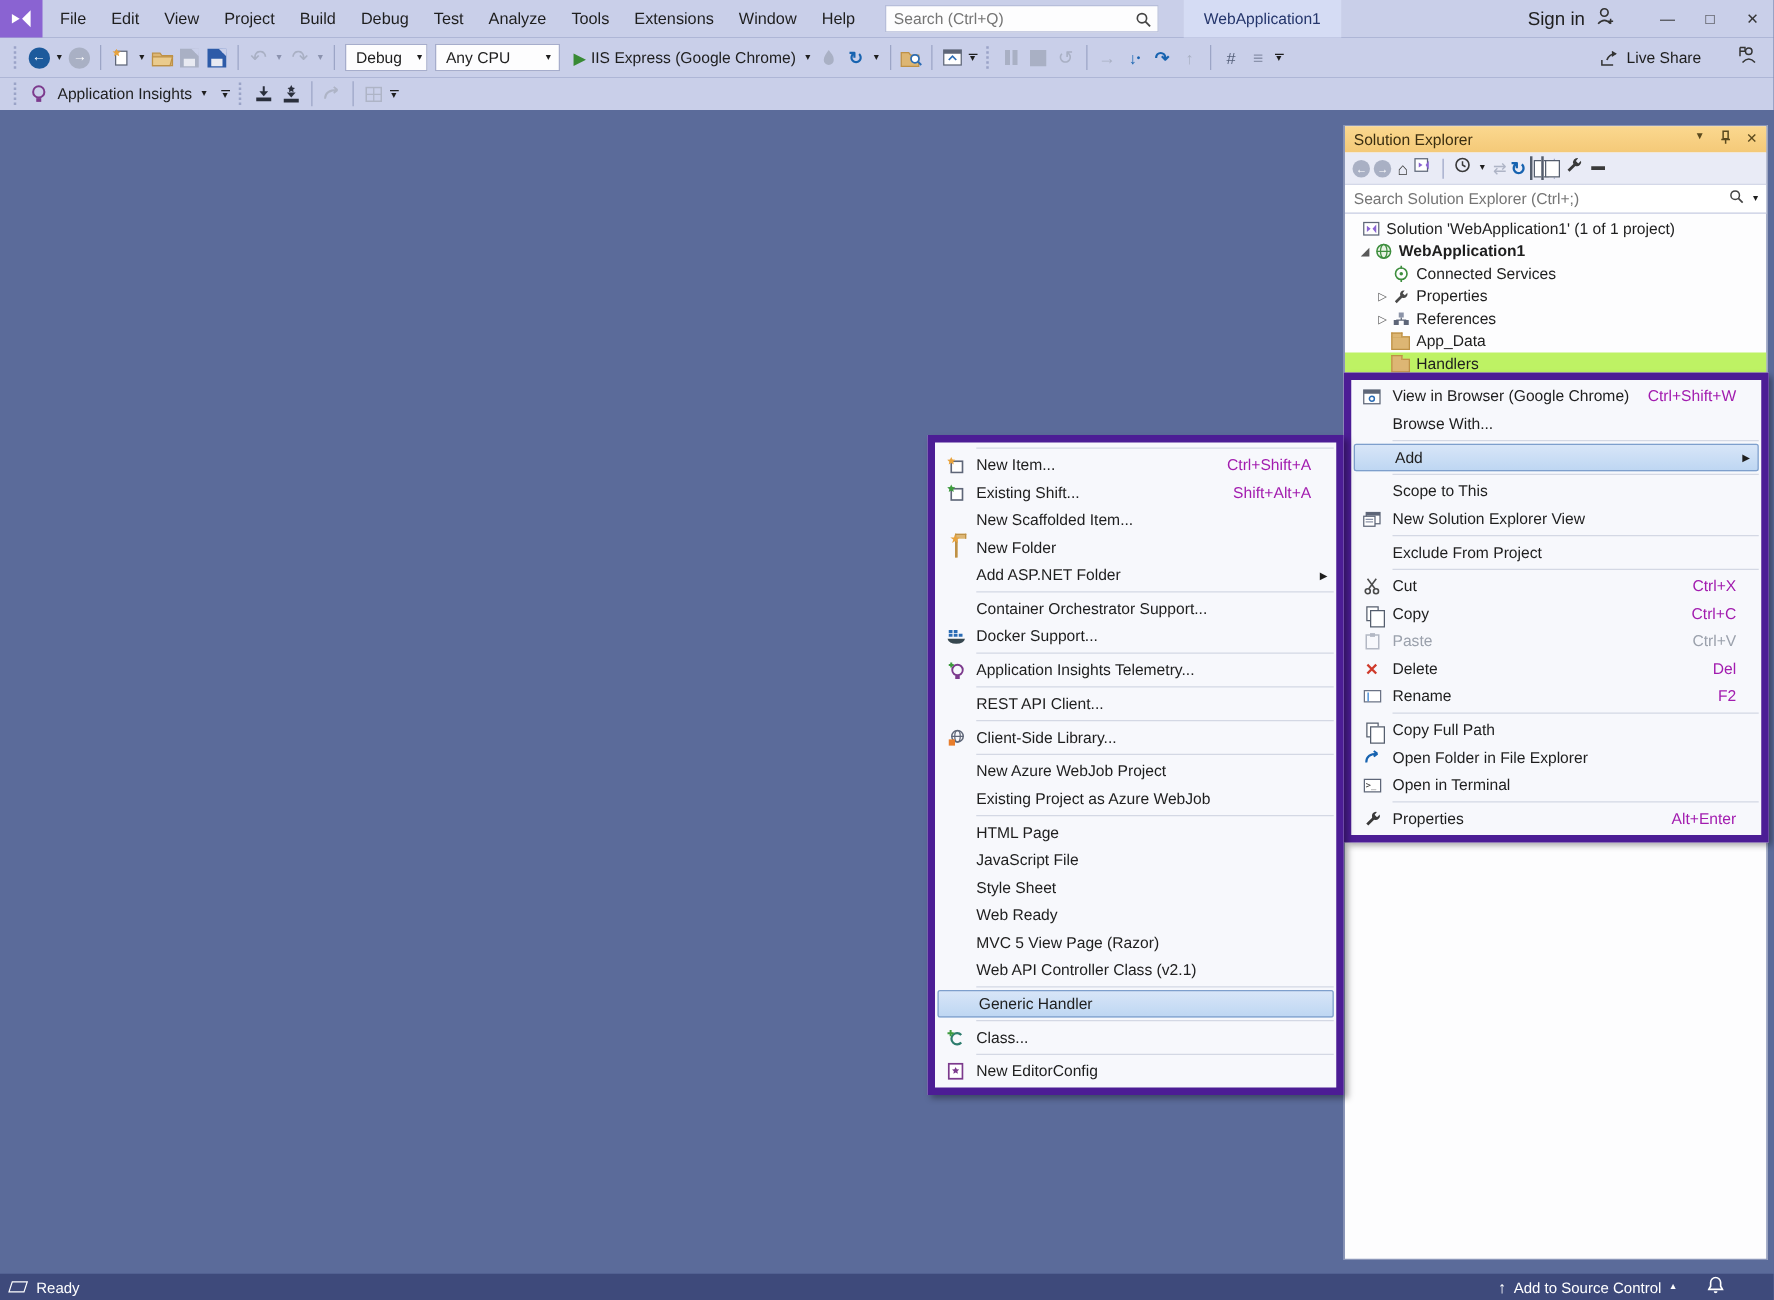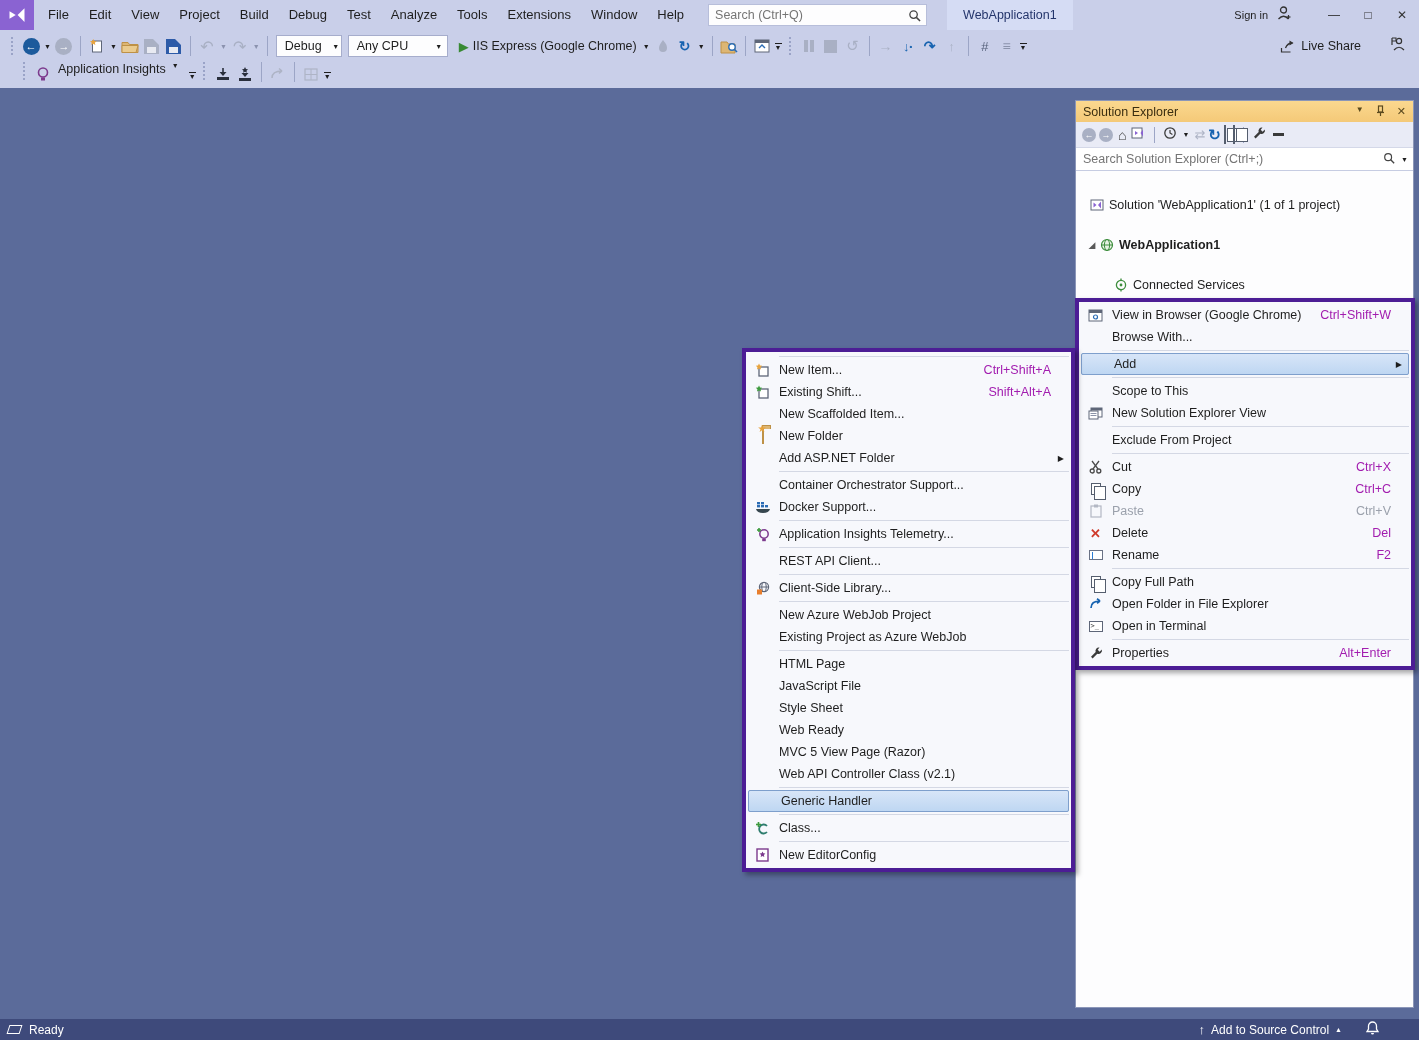--- a/index.html
+++ b/index.html
@@ -8,26 +8,26 @@
 
   
   .titlebar { position:absolute; left:0; top:0; width:100%; height:30px; background:#C9CFE9; display:flex; align-items:center; z-index:10; }
   .vslogo { width:34px; height:30px; background:#8A63D2; display:flex; align-items:center; justify-content:center; margin-right:4px; }
   .menu-item { padding:0 10px; height:30px; line-height:30px; font-size:13px; cursor:default; }
   .qs-wrap { width:219px; height:22px; background:#FDFDFE; border:1px solid #B7BEDA; display:flex; align-items:center; margin-left:14px; }
   .qs-wrap input { flex:1; border:none; outline:none; background:transparent; font-family:"Liberation Sans",sans-serif; font-size:12.5px; color:#5A5A5A; padding:0 6px; }
   .qs-mag { width:24px; display:flex; justify-content:center; }
   .doc-tab { margin-left:20px; height:30px; line-height:30px; padding:0 16px; background:#D5DCF4; font-size:12.5px; color:#24356B; }
   .tb-right { margin-left:auto; display:flex; align-items:center; height:30px; }
-  .signin { font-size:11px; margin-right:8px; }
+  .signin { font-size:15px; margin-right:8px; }
   .wc { width:34px; height:30px; display:flex; align-items:center; justify-content:center; font-size:12px; color:#333; }
 
   
   .toolbar1 { position:absolute; left:0; top:30px; width:100%; height:32px; background:#C9CFE9; display:flex; align-items:center; padding-left:6px; z-index:9; }
-  .toolbar2 { position:absolute; left:0; top:62px; width:100%; height:26px; background:#C9CFE9; display:flex; padding-left:18px; z-index:9; }
+  .toolbar2 { position:absolute; left:0; top:62px; width:100%; height:26px; background:#C9CFE9; display:flex; align-items:center; padding-left:6px; z-index:9; }
   .grip { width:4px; height:18px; border-left:2px dotted #9AA3C7; margin:0 5px; }
   .tsep { width:1px; height:20px; background:#9CA5C6; margin:0 5px; }
   .tbtn { height:24px; min-width:20px; display:flex; align-items:center; justify-content:center; margin:0 1px; }
   .caret { font-size:7px; color:#1E1E1E; padding:0 2px; }
   .caret.dim { color:#8B92AE; }
   .circ { width:17px; height:17px; border-radius:50%; color:#fff; display:flex; align-items:center; justify-content:center; font-size:11px; font-weight:bold; }
   .circ.blue { background:#1C5A9C; }
   .circ.gray { background:#A9B0C4; }
   .combo { background:#FDFDFE; border:1px solid #A6ADCC; height:22px; display:flex; align-items:center; font-size:12.5px; margin:0 3px; }
   .combo .cv { padding:0 8px; flex:1; }
@@ -65,29 +65,29 @@
 
   
   .solexp { position:absolute; left:1075px; top:100px; width:339px; height:908px; background:#FDFDFE; border:1px solid #8B96B8; z-index:20; }
   .se-title { height:21px; background:linear-gradient(#FBD88F,#F4C978); display:flex; align-items:center; padding:0 7px; font-size:12.5px; color:#3B2E10; }
   .se-title .sp { margin-left:auto; display:flex; gap:12px; font-size:11px; color:#5B4A1E; }
   .se-toolbar { height:26px; background:#E9EBF6; display:flex; align-items:center; padding:0 6px; gap:3px; border-bottom:1px solid #D4D8E8; }
   .se-toolbar .circ { width:14px; height:14px; font-size:9px; }
   .se-search { height:23px; background:#fff; border-bottom:1px solid #C6CCE2; display:flex; align-items:center; }
   .se-search input { flex:1; border:none; outline:none; font-family:"Liberation Sans",sans-serif; font-size:12.5px; color:#5A5A5A; padding:0 7px; background:transparent; }
   .tree { padding-top:3px; }
-  .trow { height:18px; display:flex; align-items:center; font-size:12.5px; white-space:nowrap;margin-top:22px; }
+  .trow { height:18px; display:flex; align-items:center; font-size:12.5px; white-space:nowrap; }
   .trow.sel { background:#bef264; }
   .trow .exp { width:12px; text-align:center; font-size:9px; color:#595959; flex:none; }
   .trow .ticon { width:17px; display:flex; justify-content:center; flex:none; margin-right:4px; }
   .trow .tlabel { overflow:hidden; }
   .trow.bold .tlabel { font-weight:bold; }
 
   
-  .menu { background:#F7F8FC; border:4px solid #4c1d95; box-shadow:3px 3px 5px rgba(0,0,0,.35); padding:2px 0; z-index:30; position:absolute; }
+  .menu { background:#F7F8FC; border:6px solid #4c1d95; box-shadow:3px 3px 5px rgba(0,0,0,.35); padding:2px 0; z-index:30; position:absolute; }
   .ctx-menu { left:1075px; top:298px; width:340px; }
   .sub-menu { left:742px; top:348px; width:333px; }
   .mi { height:22px; display:flex; align-items:center; font-size:12.5px; position:relative; }
   .mi .mic { width:33px; display:flex; justify-content:center; align-items:center; flex:none; }
   .mi .mil { flex:1; }
   .mi .mis { padding-right:20px; color:#a21caf; }
   .mi .subarrow { position:absolute; right:7px; font-size:8px; color:#1E1E1E; }
   .mi.hl { background:linear-gradient(#D9E6F8,#BDD6F2); outline:1px solid #7E9FCC; outline-offset:-1px; border-radius:2px; margin:0 2px; }
   .mi.disabled .mil, .mi.disabled .mis { color:#9BA1AC; }
   .msep { height:1px; background:#D4D8E4; margin:2px 2px 2px 33px; }

